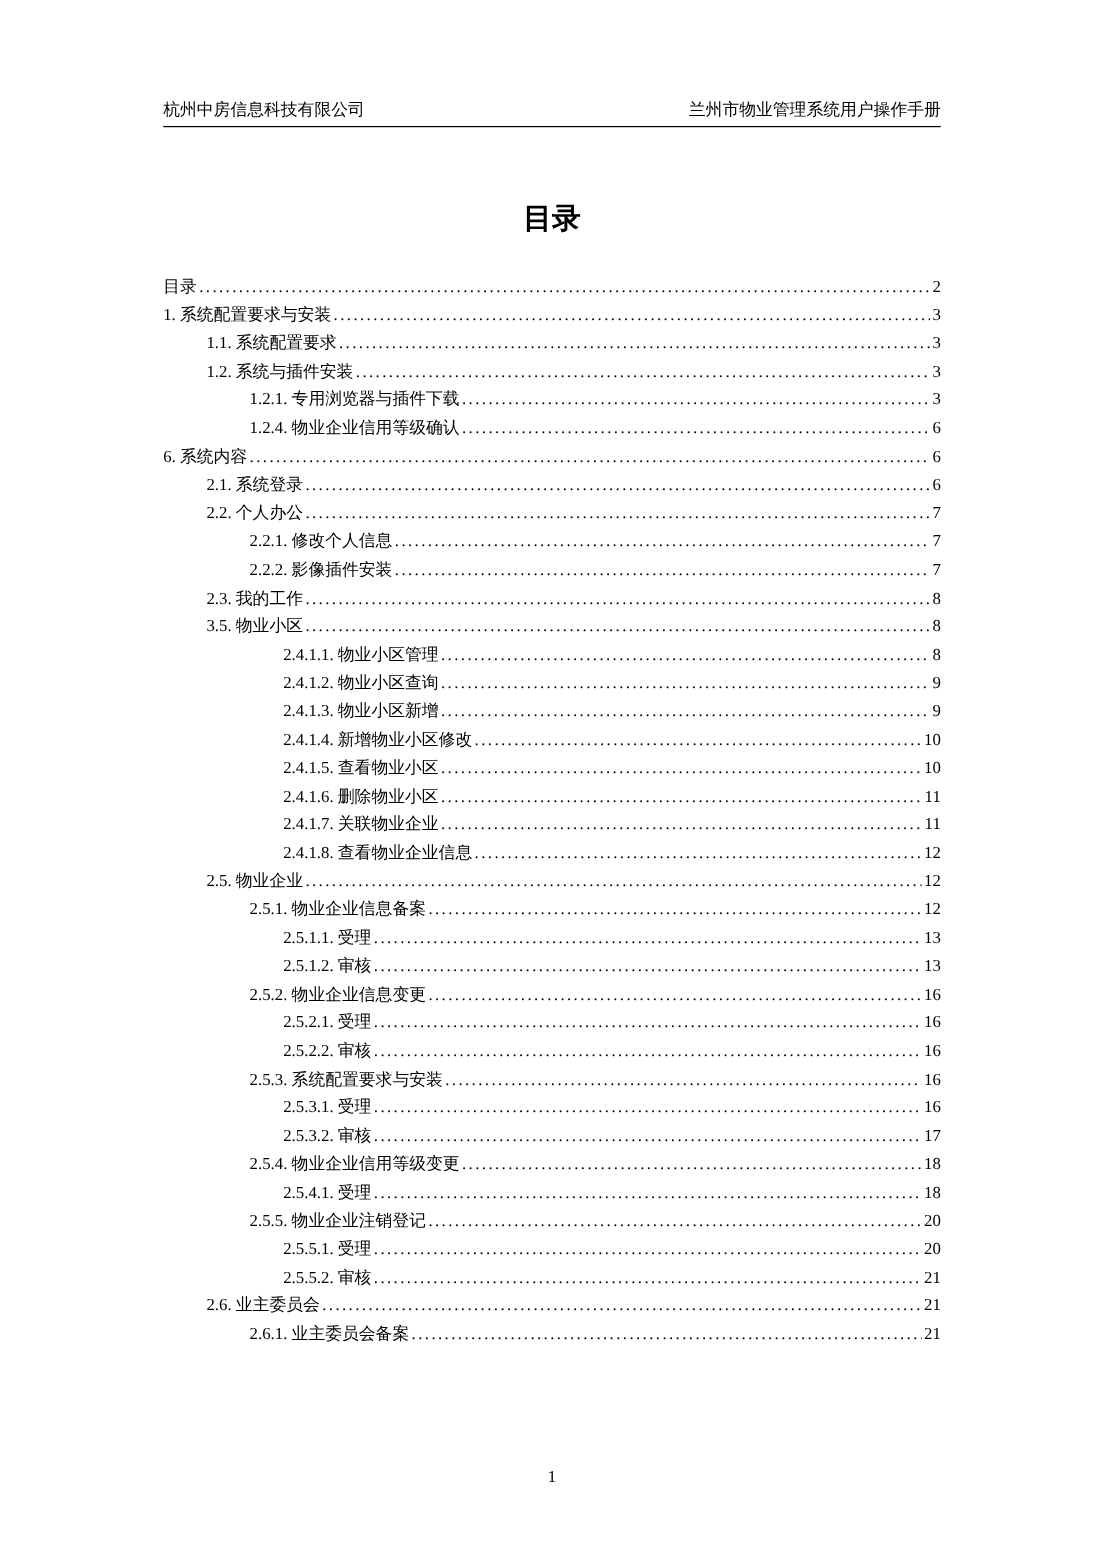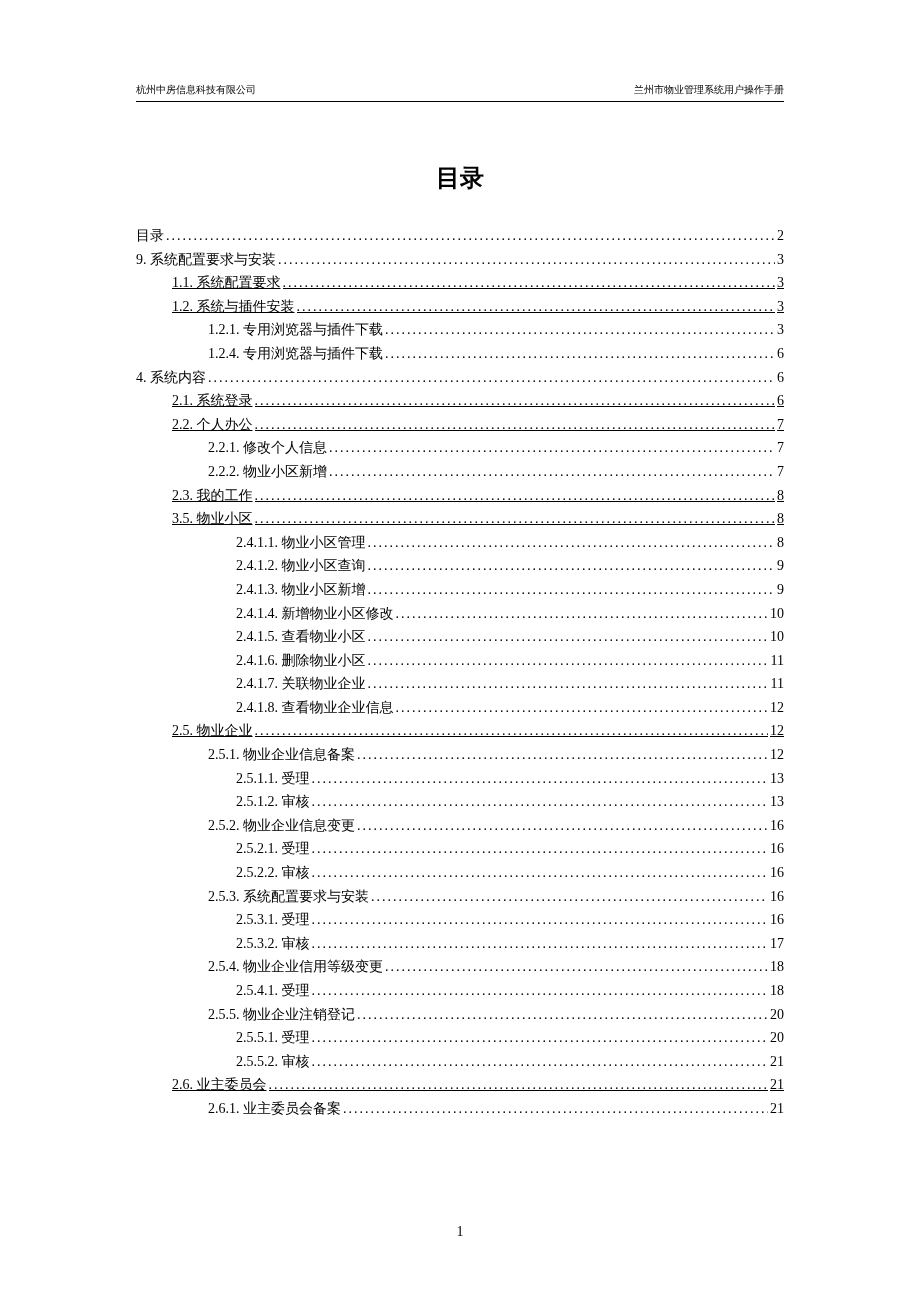--- a/index.html
+++ b/index.html
@@ -10,21 +10,21 @@
       font-family: "SimSun", "宋体", serif;
       color: #000;
       position: relative;
     }
     .page {
       padding: 83px 136px 0 136px;
     }
     .header {
       display: flex;
       justify-content: space-between;
-      font-size: 10px;
+      font-size: 14px;
       border-bottom: 1px solid #000;
       padding-bottom: 4px;
       margin-bottom: 60px;
     }
     .title {
       text-align: center;
       font-size: 24px;
       font-weight: bold;
       margin-bottom: 30px;
     }
@@ -40,21 +40,21 @@
       flex: 1 1 auto;
       overflow: hidden;
       letter-spacing: 2px;
       margin: 0 2px;
     }
     .toc-dots::after {
       content: "..................................................................................................................................................................................";
     }
     .toc-page { flex: 0 0 auto; }
     .l0 { padding-left: 0; }
-    .l1 { padding-left: 36px; text-decoration: underline; }
+    .l1 { padding-left: 36px; }
     .l2 { padding-left: 72px; }
     .l3 { padding-left: 100px; }
     .footer {
       position: absolute;
       bottom: 62px;
       left: 0; right: 0;
       text-align: center;
       font-size: 14px;
     }
   </style>
@@ -67,66 +67,66 @@
     <span>兰州市物业管理系统用户操作手册</span>
   </div>
   <div class="title">目录</div>
   <div id="toc">
       <div class="toc-line l0">
         <span class="toc-label">目录</span>
         <span class="toc-dots"></span>
         <span class="toc-page">2</span>
       </div>
       <div class="toc-line l0">
-        <span class="toc-label">9. 系统配置要求与安装</span>
+        <span class="toc-label">1. 系统配置要求与安装</span>
         <span class="toc-dots"></span>
         <span class="toc-page">3</span>
       </div>
       <div class="toc-line l1">
         <span class="toc-label">1.1. 系统配置要求</span>
         <span class="toc-dots"></span>
         <span class="toc-page">3</span>
       </div>
       <div class="toc-line l1">
         <span class="toc-label">1.2. 系统与插件安装</span>
         <span class="toc-dots"></span>
         <span class="toc-page">3</span>
       </div>
       <div class="toc-line l2">
         <span class="toc-label">1.2.1. 专用浏览器与插件下载</span>
         <span class="toc-dots"></span>
         <span class="toc-page">3</span>
       </div>
       <div class="toc-line l2">
-        <span class="toc-label">1.2.4. 专用浏览器与插件下载</span>
+        <span class="toc-label">1.2.4. 物业企业信用等级确认</span>
         <span class="toc-dots"></span>
         <span class="toc-page">6</span>
       </div>
       <div class="toc-line l0">
-        <span class="toc-label">4. 系统内容</span>
+        <span class="toc-label">6. 系统内容</span>
         <span class="toc-dots"></span>
         <span class="toc-page">6</span>
       </div>
       <div class="toc-line l1">
         <span class="toc-label">2.1. 系统登录</span>
         <span class="toc-dots"></span>
         <span class="toc-page">6</span>
       </div>
       <div class="toc-line l1">
         <span class="toc-label">2.2. 个人办公</span>
         <span class="toc-dots"></span>
         <span class="toc-page">7</span>
       </div>
       <div class="toc-line l2">
         <span class="toc-label">2.2.1. 修改个人信息</span>
         <span class="toc-dots"></span>
         <span class="toc-page">7</span>
       </div>
       <div class="toc-line l2">
-        <span class="toc-label">2.2.2. 物业小区新增</span>
+        <span class="toc-label">2.2.2. 影像插件安装</span>
         <span class="toc-dots"></span>
         <span class="toc-page">7</span>
       </div>
       <div class="toc-line l1">
         <span class="toc-label">2.3. 我的工作</span>
         <span class="toc-dots"></span>
         <span class="toc-page">8</span>
       </div>
       <div class="toc-line l1">
         <span class="toc-label">3.5. 物业小区</span>

